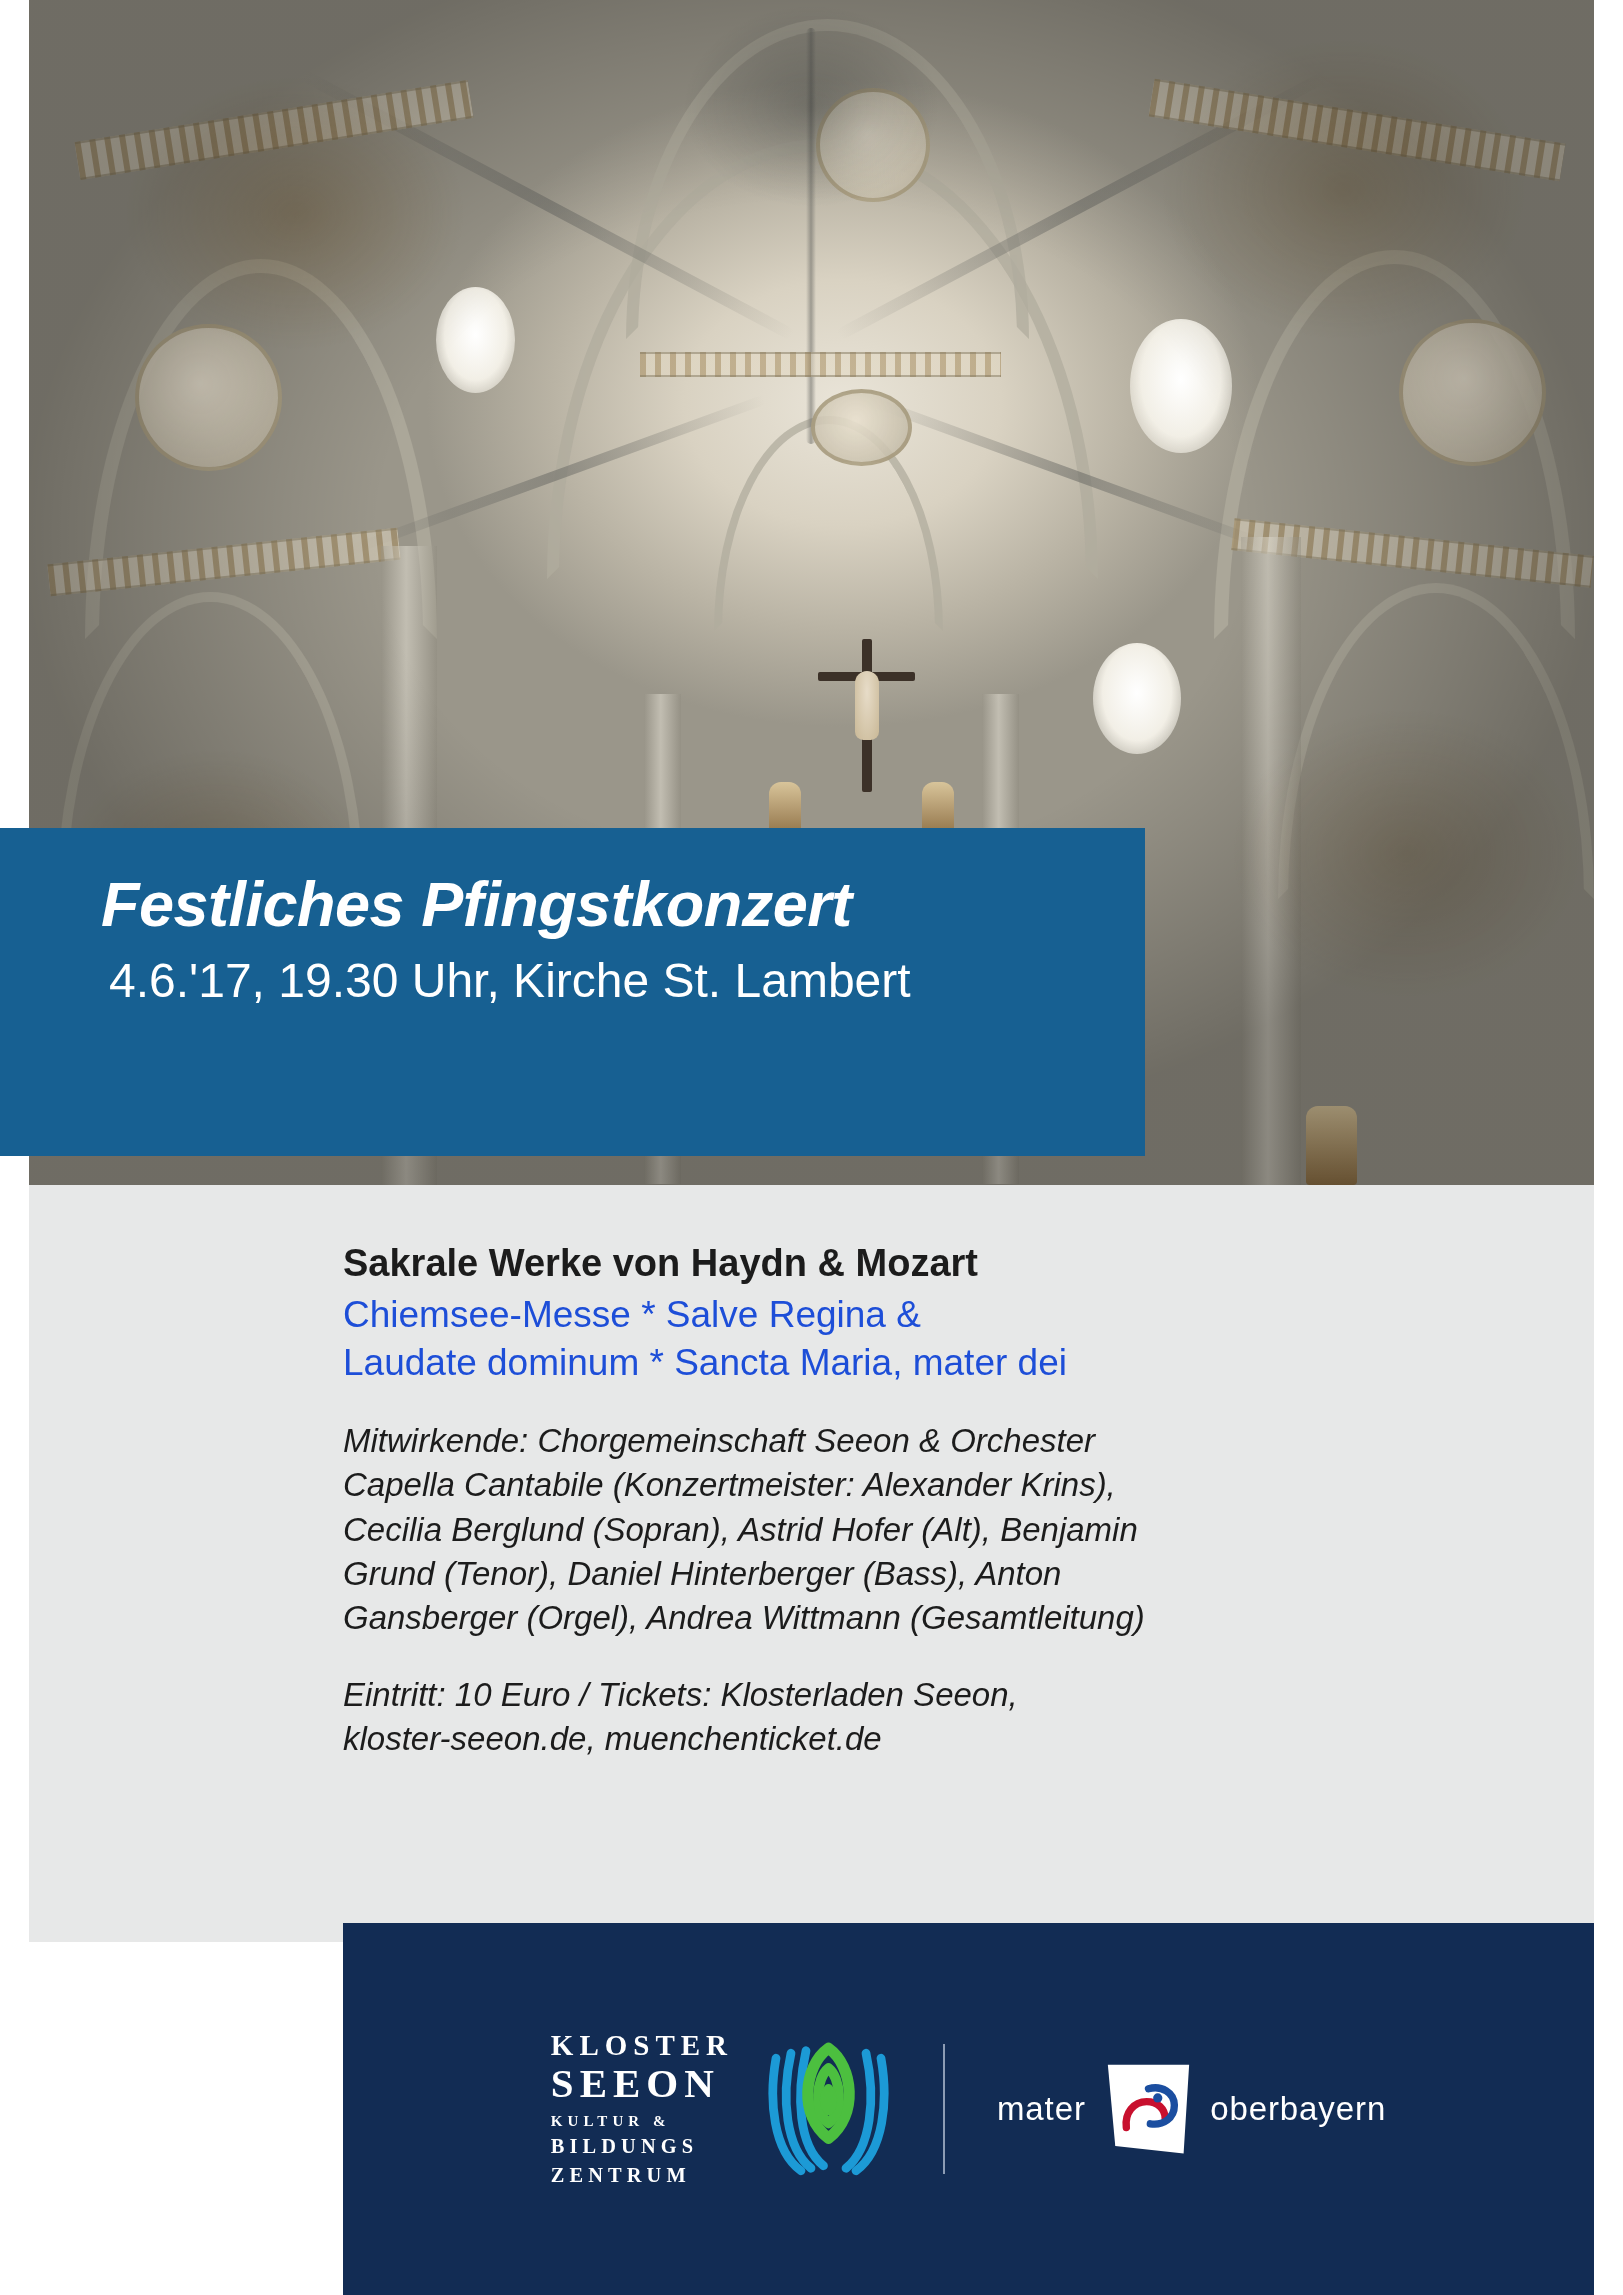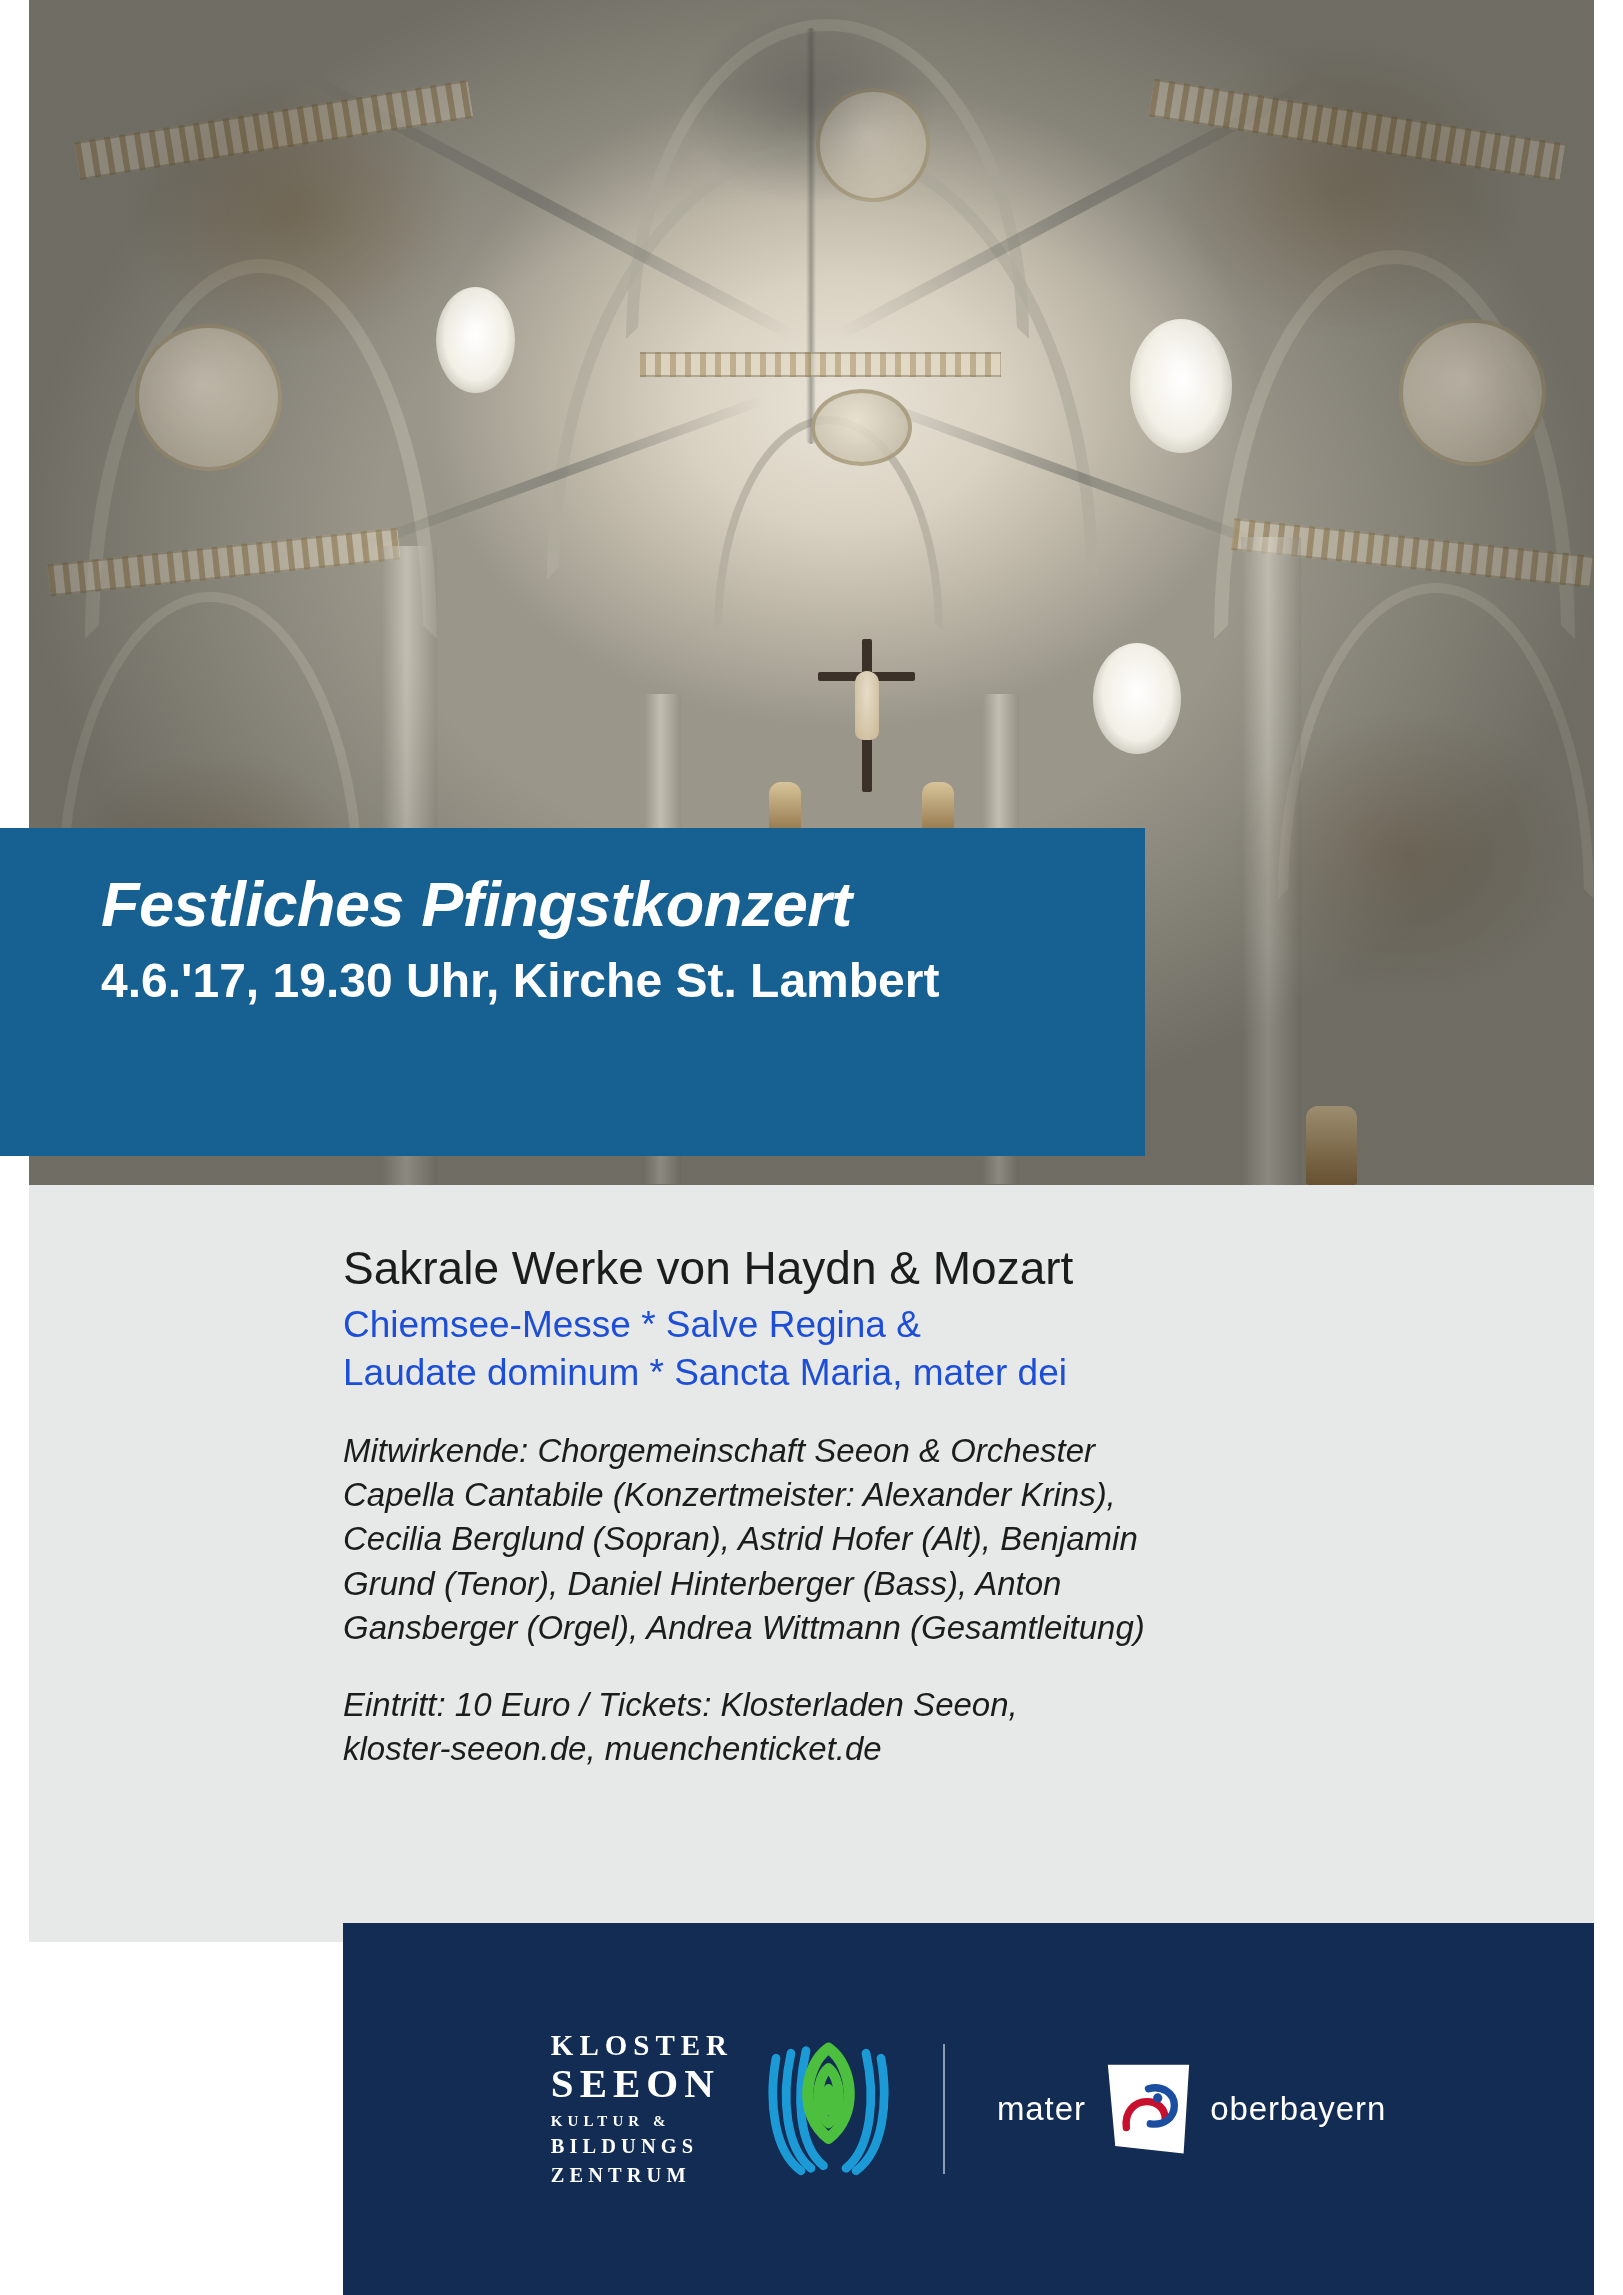--- a/index.html
+++ b/index.html
@@ -141,35 +141,35 @@
     font-size: 63px;
     line-height: 1.05;
     font-weight: bold;
     font-style: italic;
     letter-spacing: -0.5px;
     margin: 0 0 18.5px 0;
   }
   .title-sub {
     font-size: 48px;
     line-height: 1.05;
-    font-weight: bold;
-    margin: 0;
+    font-weight: normal;
+    margin: 8px;
     letter-spacing: 0px;
   }
 
   
   .content {
     position: absolute;
     left: 343px;
     top: 1240px;
     width: 1092px;
   }
   .prog-head {
-    font-size: 46px;
-    font-weight: normal;
+    font-size: 38px;
+    font-weight: bold;
     color: #1c1c1c;
     margin: 0 0 4.6px 0;
     line-height: 1.22;
   }
   .prog-line {
     font-size: 37px;
     color: #1d4ed8;
     margin: 0;
     line-height: 1.30;
   }

